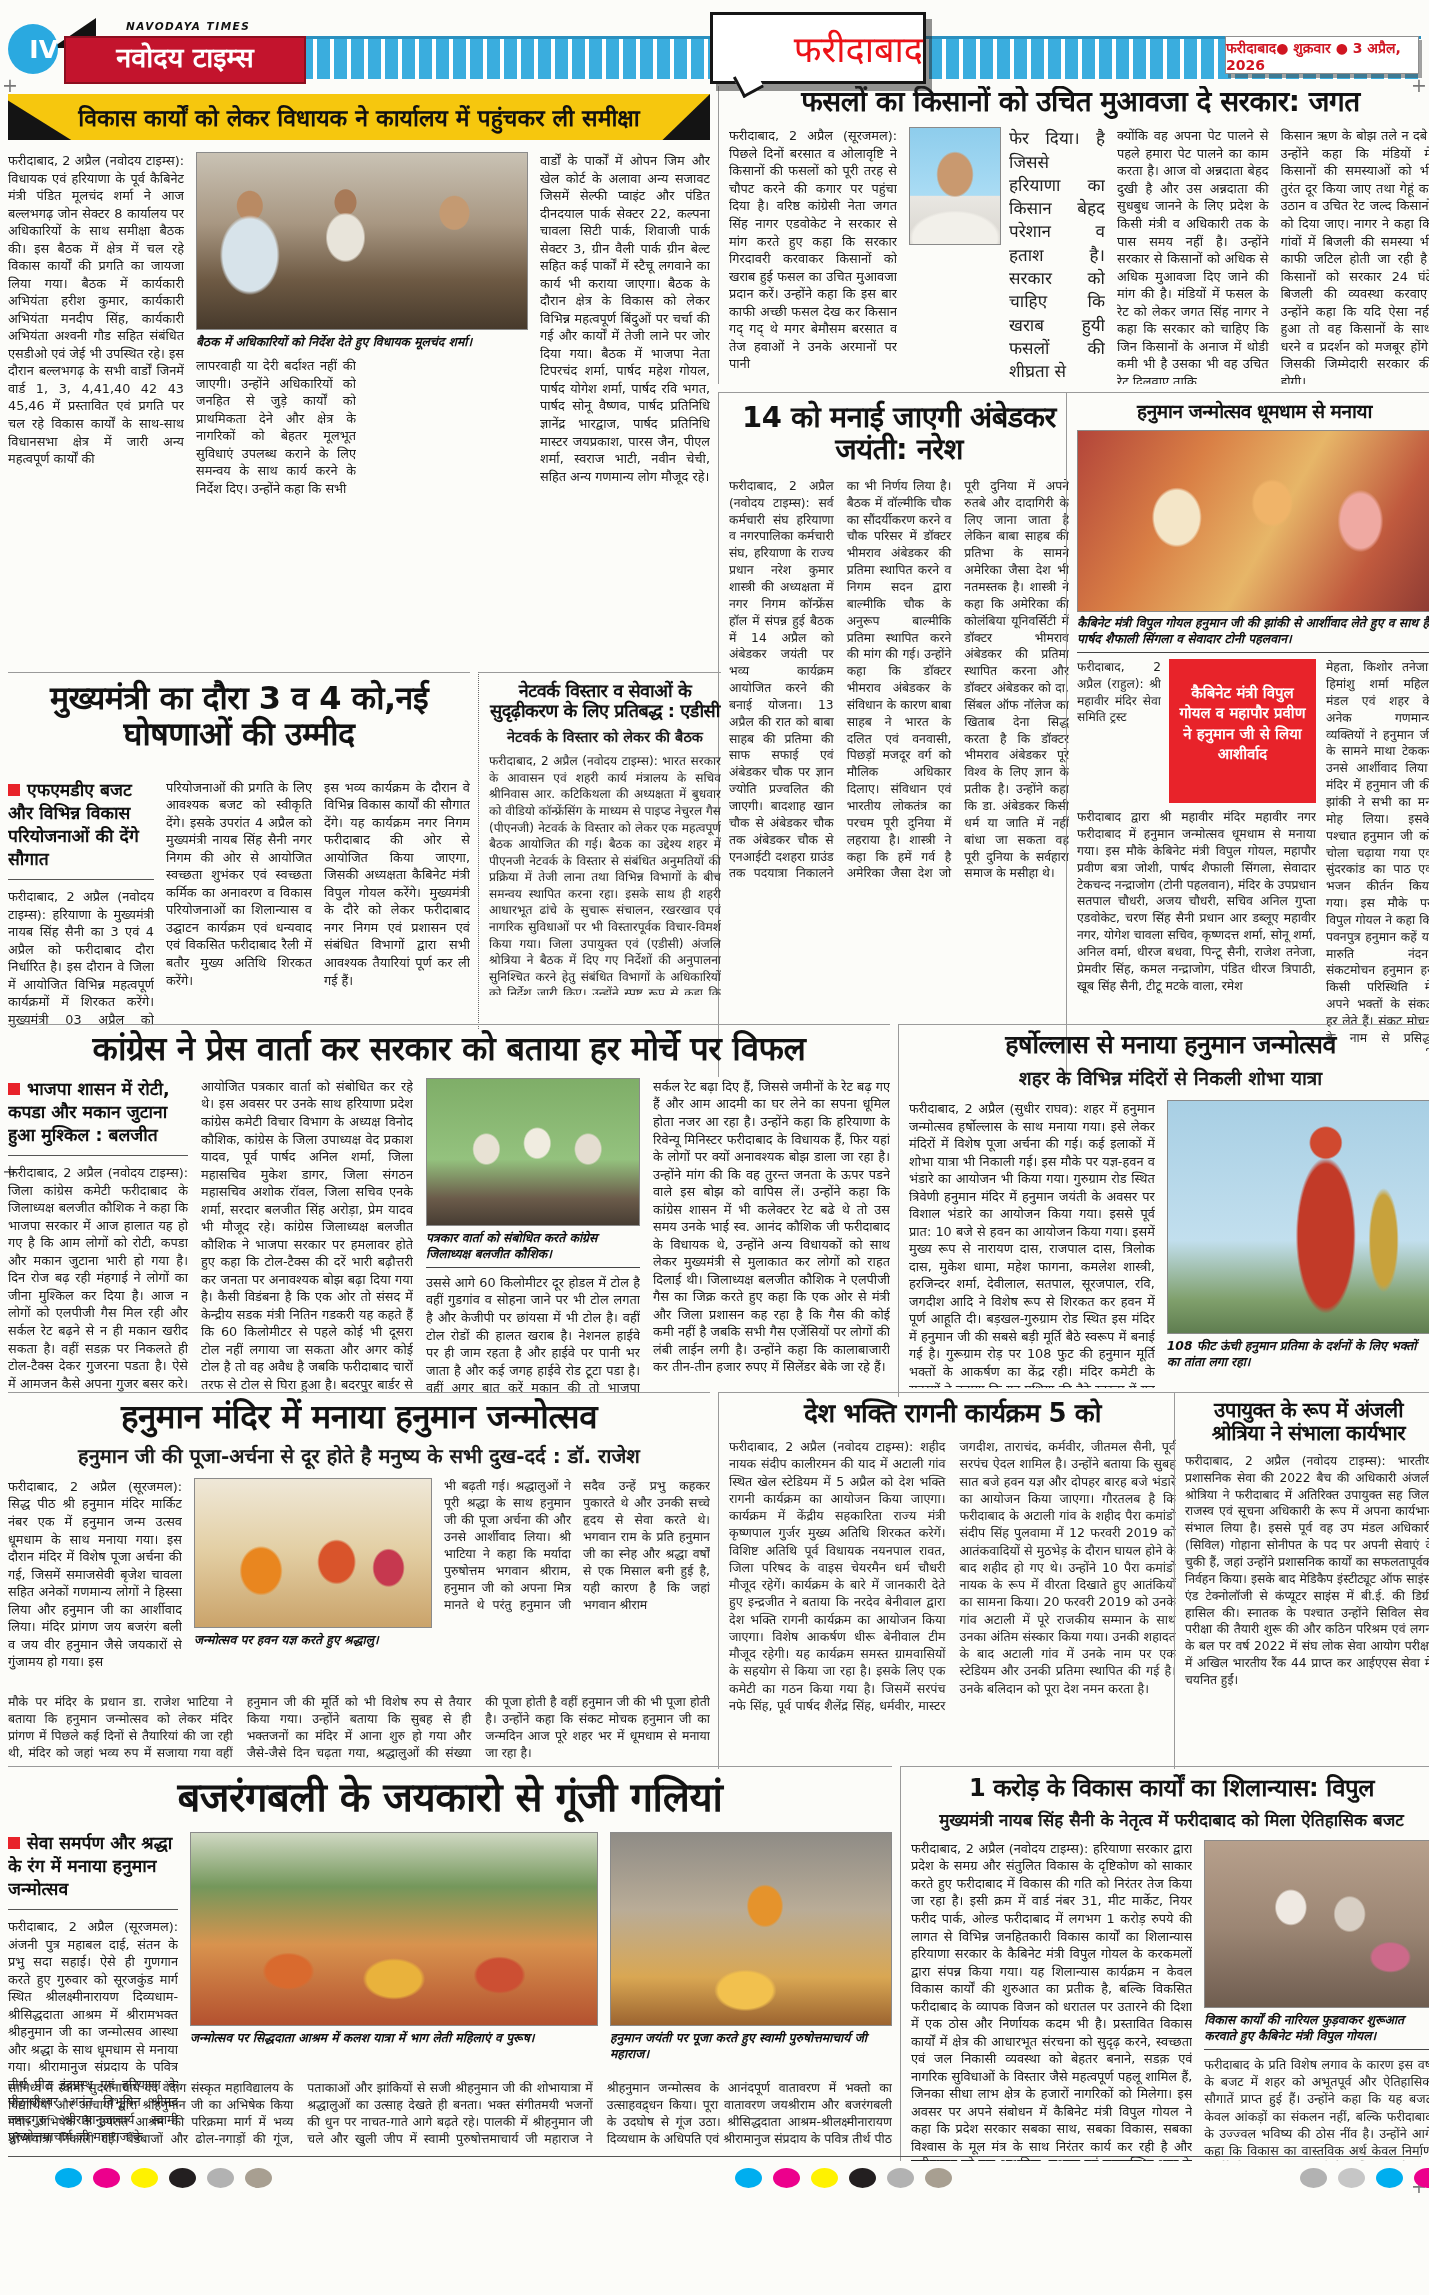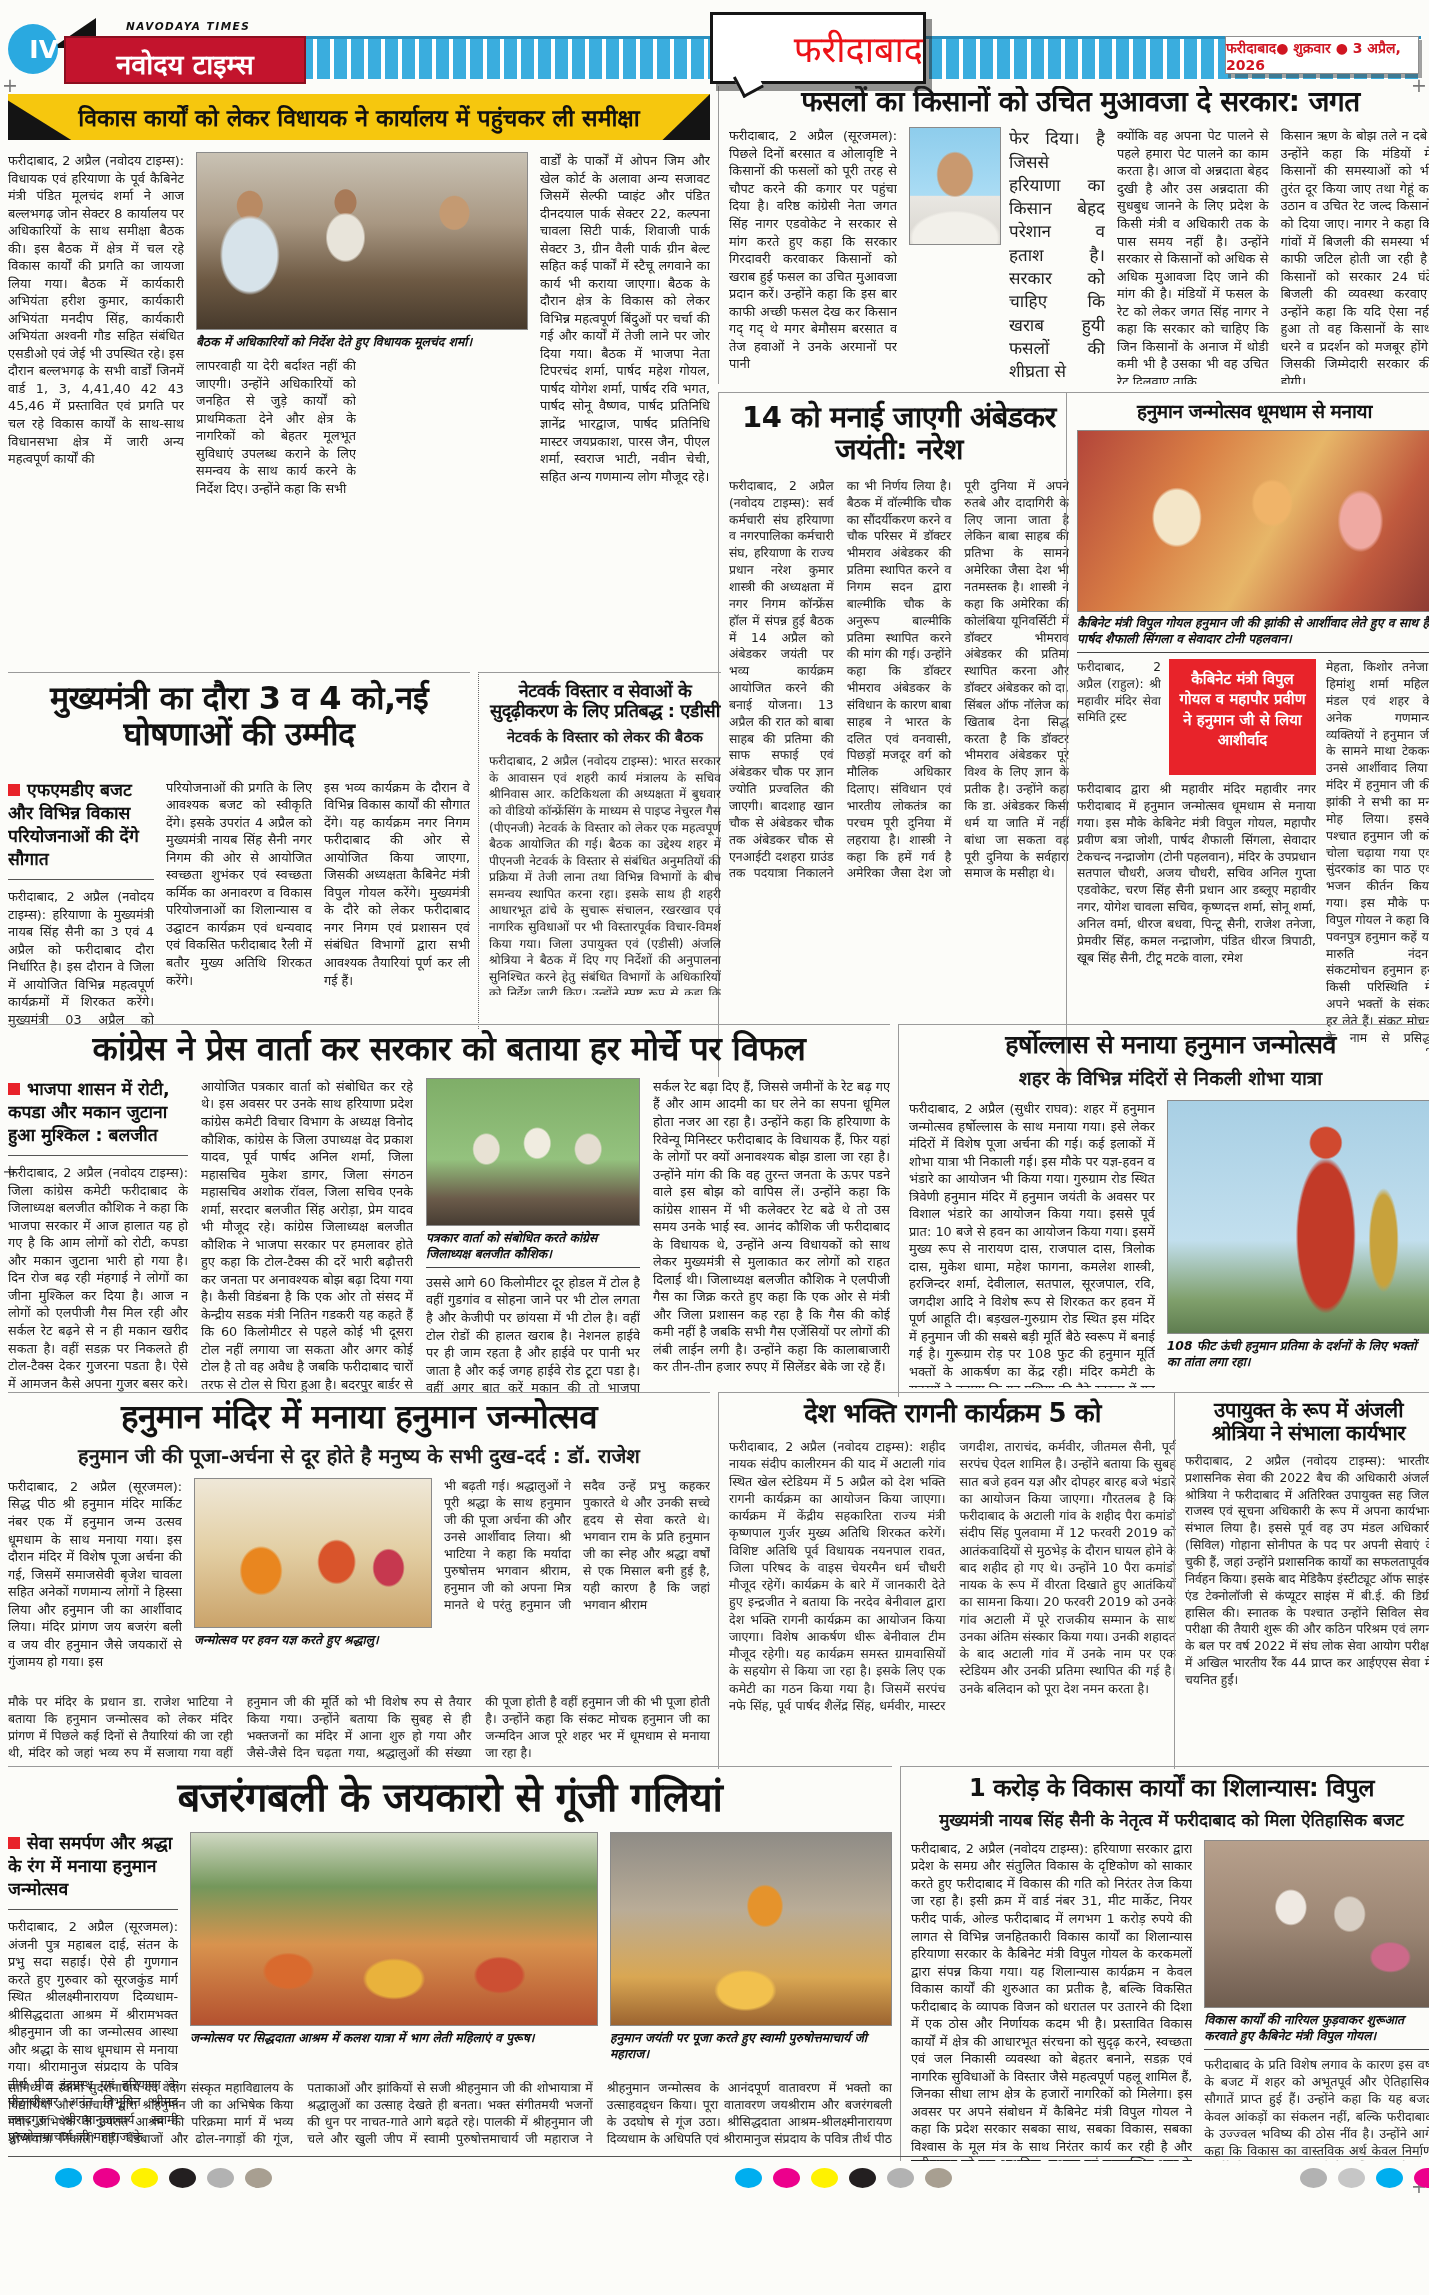--- a/index.html
+++ b/index.html
@@ -20,21 +20,21 @@
   .stripes{position:absolute;left:292px;top:24px;width:1121px;height:40px;
            background:repeating-linear-gradient(90deg,#3aadde 0 13px,#ffffff 13px 17px);
            border-top:3px solid #2b90bf;}
   .iv{position:absolute;left:0;top:12px;width:50px;height:50px;border-radius:50%;background:#2aa9e0;
       color:#fff;font-size:25px;font-weight:700;display:flex;align-items:center;justify-content:flex-end;z-index:3;}
   .wedge{position:absolute;left:44px;top:6px;width:44px;height:30px;background:#121212;
          clip-path:polygon(0 100%,100% 0,100% 100%);z-index:1;}
   .brand-en{position:absolute;left:118px;top:8px;font-size:10.5px;font-weight:700;letter-spacing:1.5px;
             font-style:italic;color:#111;}
   .brand-hi{position:absolute;left:56px;top:24px;width:238px;height:44px;background:#c3142d;color:#fff;
-            display:flex;align-items:flex-end;justify-content:center;font-size:27px;font-weight:700;
+            display:flex;align-items:flex-start;justify-content:center;font-size:27px;font-weight:700;
             border:2px solid #8c0f20;z-index:2;}
   .city-badge{position:absolute;left:702px;top:0px;width:210px;height:66px;background:#fff;
               border:3px solid #161616;box-shadow:6px 7px 0 rgba(40,40,40,.5);display:flex;align-items:center;
               justify-content:flex-end;font-size:36px;font-weight:400;color:#ec1218;z-index:4;}
   .city-badge::after{content:"";position:absolute;left:24px;bottom:-13px;width:20px;height:20px;background:#fff;
               border-right:3px solid #161616;border-bottom:3px solid #161616;transform:rotate(62deg);}
   .date-box{position:absolute;right:2px;top:24px;width:192px;height:36px;background:#fff;border:1.5px solid #8f8f8f;
             box-shadow:3px 4px 0 rgba(70,70,70,.5);display:flex;align-items:center;justify-content:center;
             font-size:14px;font-weight:700;color:#d01622;z-index:4;}
 
@@ -81,21 +81,21 @@
   .ph-jhanki{height:182px;background:
     radial-gradient(50px 60px at 28% 48%, #f4e6c8 0 45%, transparent 50%),
     radial-gradient(40px 46px at 55% 40%, #f0b469 0 45%, transparent 52%),
     radial-gradient(44px 60px at 80% 50%, #efa9a2 0 45%, transparent 52%),
     linear-gradient(120deg,#b3453a 0%,#d97f45 30%,#e7b668 55%,#c05a3e 80%,#8e3b33 100%);}
   .d-cap{margin-top:4px;}
   .d-grid{display:grid;grid-template-columns:1fr 106px;gap:10px;margin-top:6px;height:392px;}
   .d-top{display:flex;gap:8px;margin-bottom:6px;}
   .d-datecol{width:84px;flex:none;font-size:12.2px;}
   .redbox{flex:1;background:#e8232a;color:#fff;font-size:15px;font-weight:700;text-align:center;
-          padding:10px 6px;line-height:1.35;height:96px;overflow:hidden;}
+          padding:24px 6px;line-height:1.35;height:96px;overflow:hidden;}
   .d-flow{font-size:12.3px;}
 
   
   #artE{left:8px;top:672px;width:462px;height:348px;border-top:1px solid #9a9a9a;padding-top:8px;}
   .hlE{font-size:32px;margin-bottom:26px;}
   .e-grid{display:grid;grid-template-columns:1fr 1fr 1fr;gap:12px;height:246px;}
 
   
   #artF{left:478px;top:672px;width:232px;height:348px;border-left:1px dotted #666;border-top:1px solid #9a9a9a;
         padding:8px 0 0 10px;}

